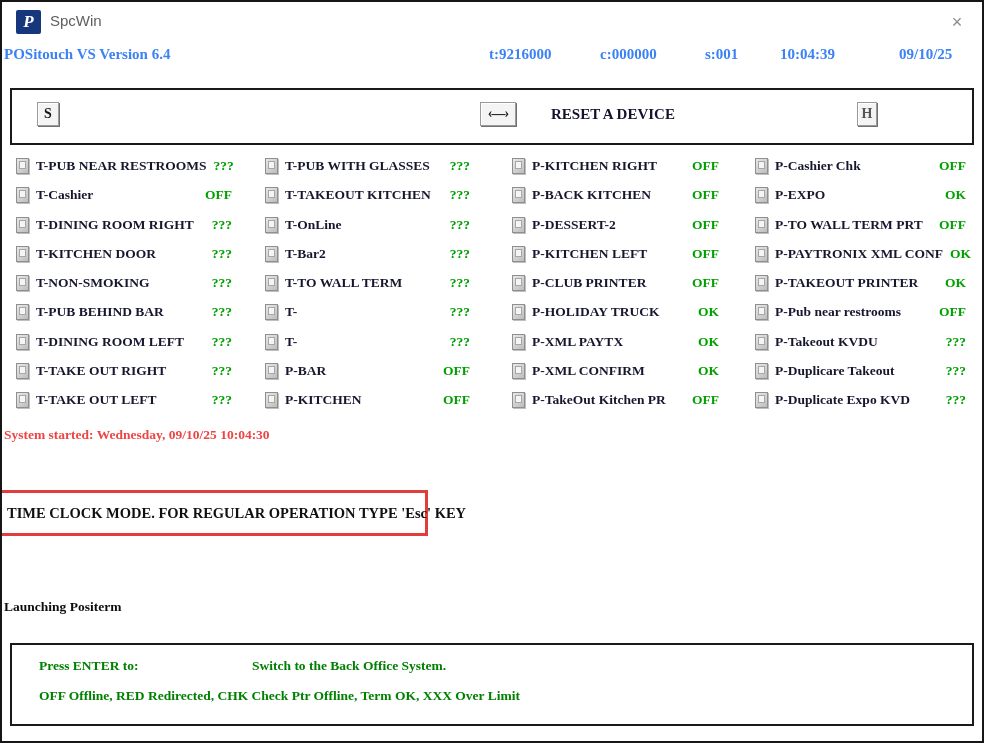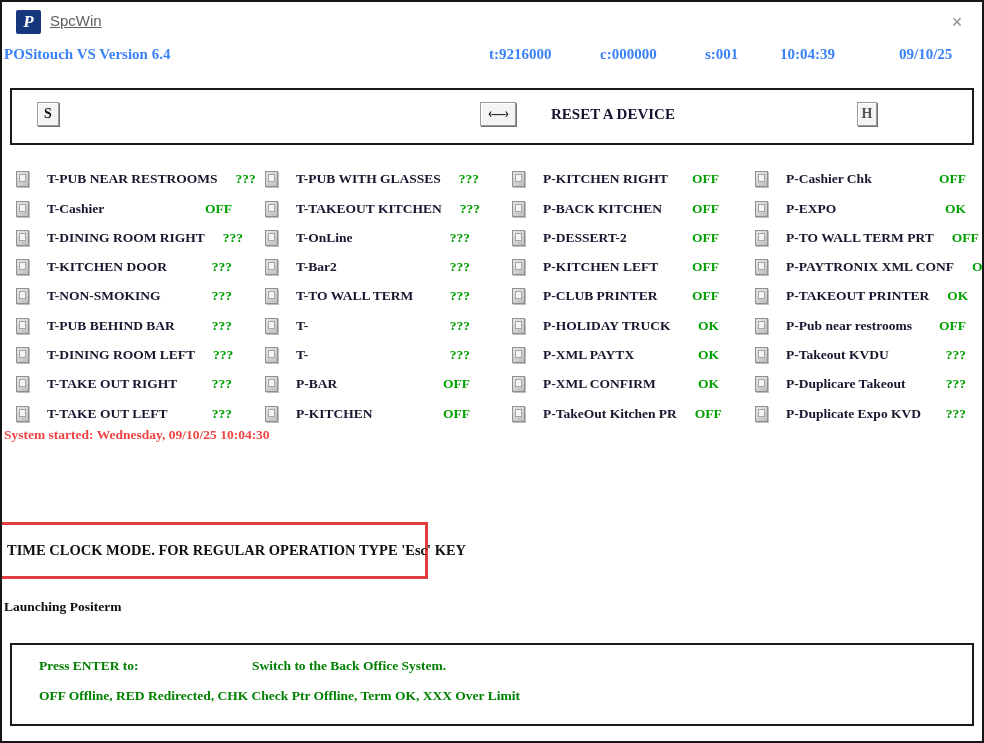--- a/index.html
+++ b/index.html
@@ -12,21 +12,20 @@
   
   .titlebar { position:absolute; left:0; top:0; right:0; height:38px; background:#fff; }
   .app-logo {
     position:absolute; left:14px; top:8px; width:25px; height:24px;
     background:#16377c; color:#fff; display:flex; align-items:center; justify-content:center;
     font:italic bold 17px "Liberation Serif",serif; border-radius:2px;
   }
   .app-title {
     position:absolute; left:48px; top:10px; color:#5f5f5f;
     font:15px "Liberation Sans","DejaVu Sans",sans-serif;
-    text-decoration:underline;
   }
   .close-btn {
     position:absolute; right:12px; top:8px; width:26px; height:24px;
     color:#8a8a8a; font:18px "Liberation Sans",sans-serif;
     display:flex; align-items:center; justify-content:center; cursor:default;
   }
   
   .header-row { position:absolute; left:0; top:38px; right:0; height:30px; }
   .header-row .hfield { position:absolute; font:bold 15px "Liberation Serif",serif; color:#3b82f6; white-space:nowrap; }
   .hf-version { left:2px;  top:6px; }
@@ -55,41 +54,41 @@
   
   .device-grid {
     position:absolute; left:14px; top:156px; width:962px;
     display:grid; grid-template-columns:249px 247px 243px 223px;
   }
   .device-col { display:flex; flex-direction:column; }
   .device-col:nth-child(1) { padding-right:33px; }
   .device-col:nth-child(2) { padding-right:42px; }
   .device-col:nth-child(3) { padding-right:36px; }
   .device-col:nth-child(4) { padding-right:12px; }
-  .device-row { display:flex; align-items:flex-end; height:29.3px; gap:18px; }
+  .device-row { display:flex; align-items:flex-start; height:29.3px; gap:7px; }
   .dev-icon {
     flex:0 0 13px; width:13px; height:16px; position:relative;
     background:linear-gradient(135deg,#e8e8e8,#bdbdbd);
     border:1px solid #8f8f8f; box-shadow:1px 1px 0 rgba(0,0,0,.25);
   }
   .dev-icon::after {
     content:""; position:absolute; left:2px; top:2px; right:2px; bottom:4px;
     background:#f5f5f5; border:1px solid #a7a7a7;
   }
   .dev-label {
     font:bold 13.5px "Liberation Serif",serif; color:#16162e; white-space:nowrap;
   }
   .dev-status {
     margin-left:auto; font:bold 13.5px "Liberation Serif",serif; color:#00a000; white-space:nowrap;
   }
   
   .sys-started { position:absolute; left:2px; top:425px; font:bold 13.5px "Liberation Serif",serif; color:#ef4444; }
   .alert-box {
-    position:absolute; left:-3px; top:488px; width:429px; height:57px;
-    border:3px solid #e23d3d; display:flex; align-items:center;margin-top:32px;
+    position:absolute; left:-3px; top:488px; width:429px; height:46px;
+    border:3px solid #e23d3d; display:flex; align-items:center;
   }
   .alert-text { font:bold 14.5px "Liberation Serif",serif; color:#101010; padding-left:5px; white-space:nowrap; }
   .launching { position:absolute; left:2px; top:597px; font:bold 13.5px "Liberation Serif",serif; color:#0d0d0d; }
   .help-label { position:absolute; left:0; right:0; top:625px; text-align:center; font:bold 14px "Liberation Serif",serif; color:#008000; }
   
   .footer-panel {
     position:absolute; left:8px; right:8px; top:641px; height:83px;
     border:2px solid #1a1a1a; background:#fff;
   }
   .fp-text { position:absolute; font:bold 13.5px "Liberation Serif",serif; color:#008000; white-space:nowrap; }

